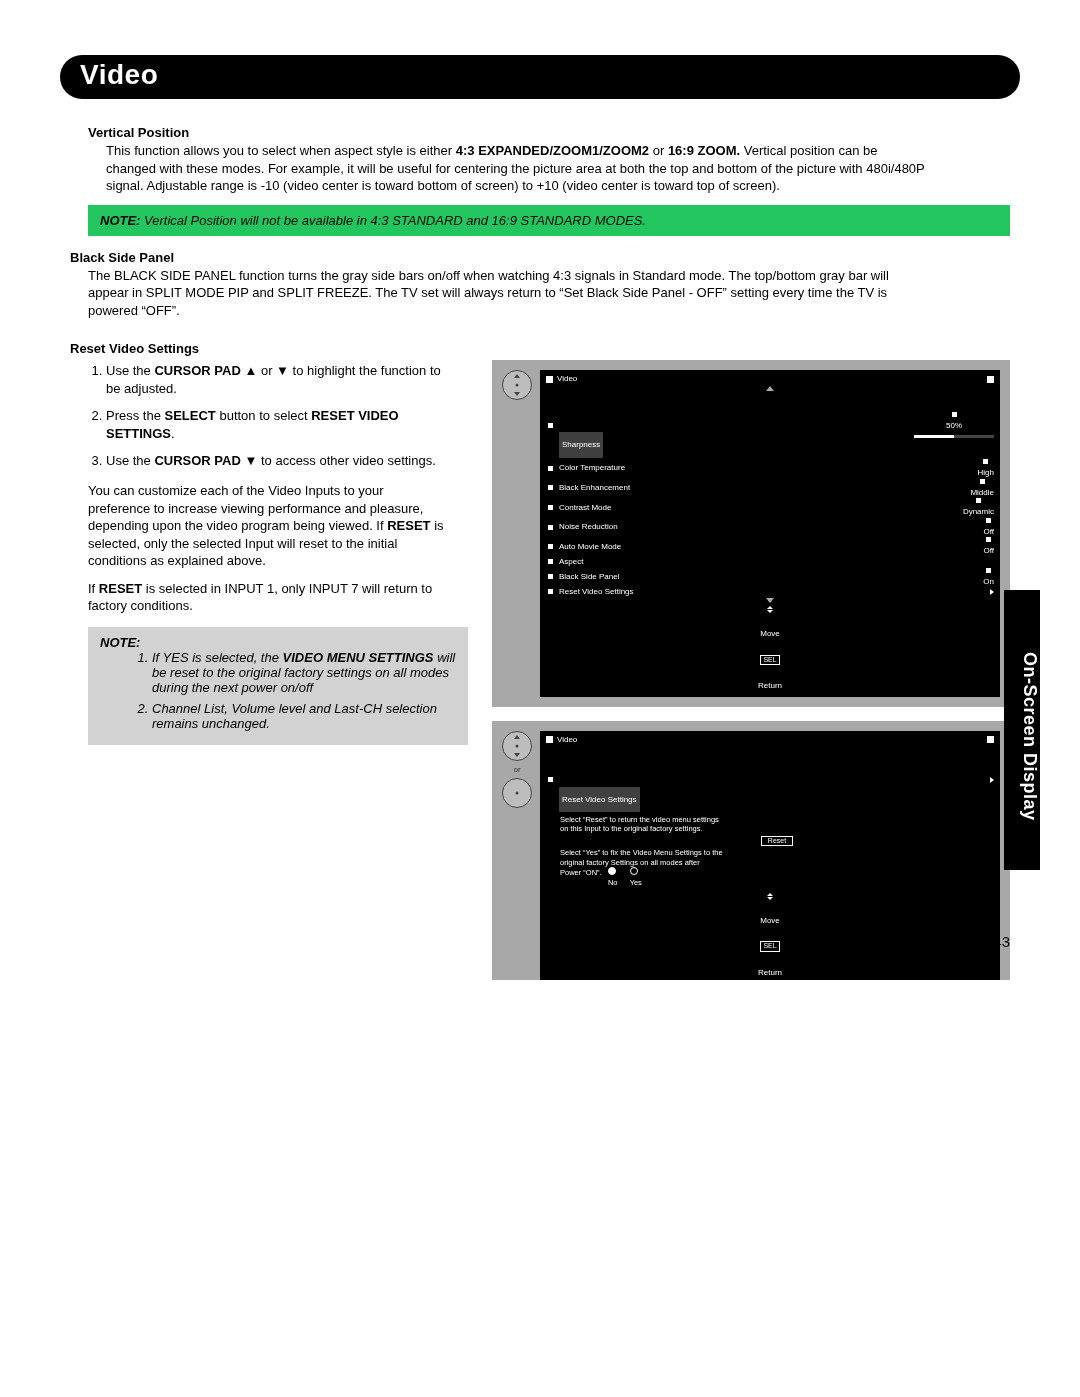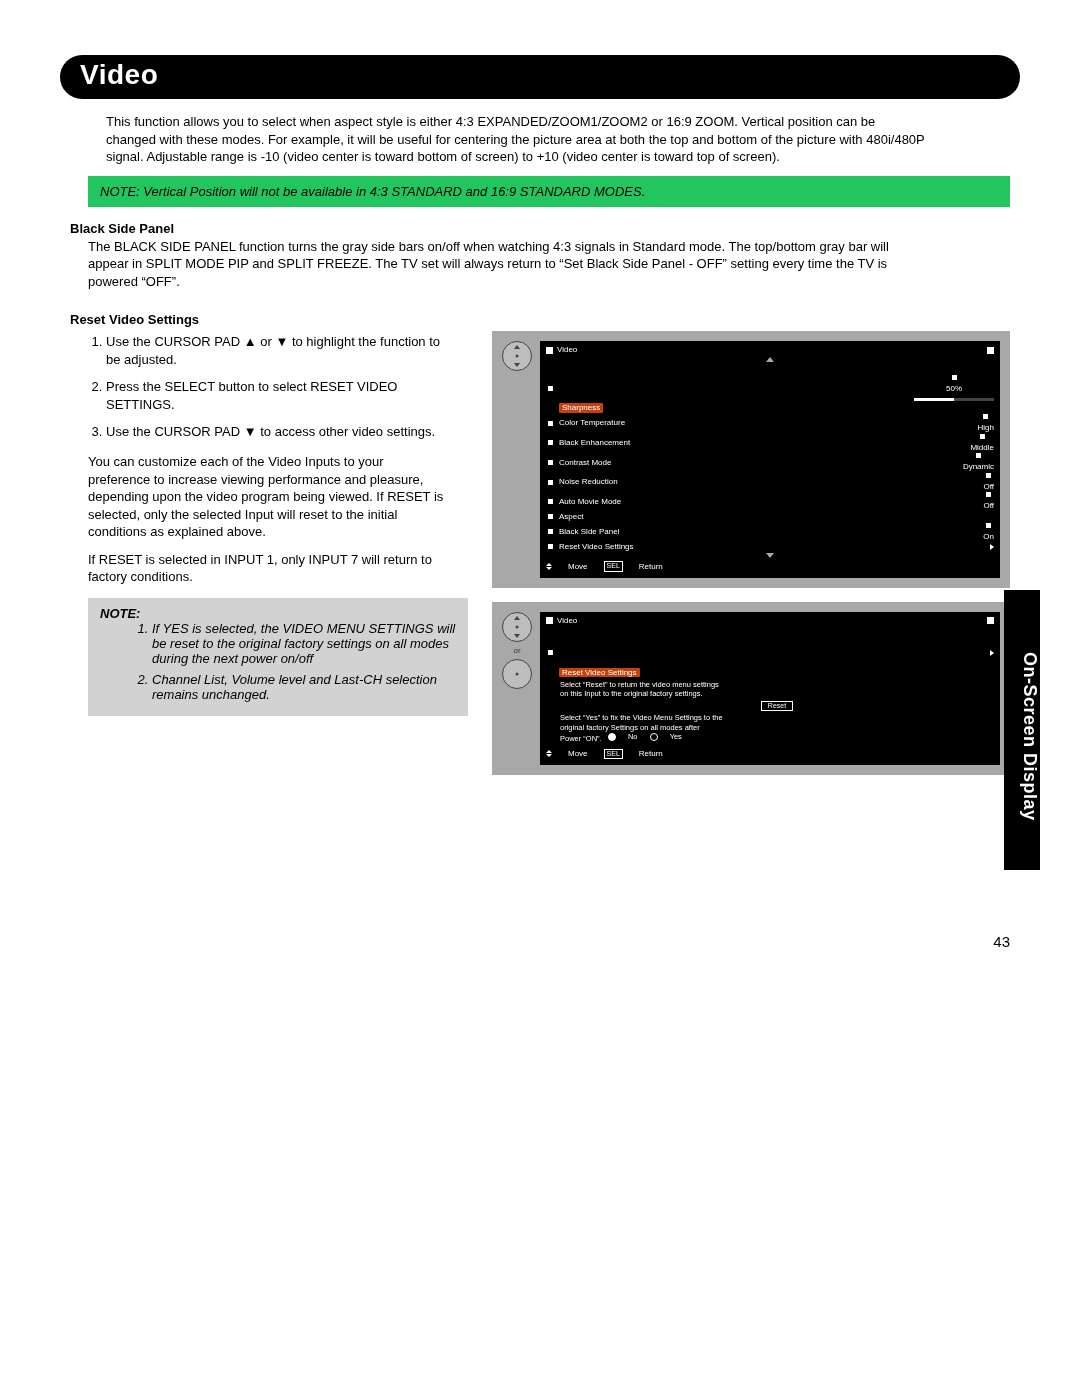--- a/index.html
+++ b/index.html
@@ -100,36 +100,36 @@
   .osd-title { font-size:8px; }
   .osd-arrow-up, .osd-arrow-down {
     width:0;height:0;margin:1px auto;
     border-left:4px solid transparent;border-right:4px solid transparent;
   }
   .osd-arrow-up { border-bottom:5px solid #aaa;}
   .osd-arrow-down{ border-top:5px solid #aaa;}
   .osd-row { display:flex; align-items:center; gap:6px; margin:0 0 0 2px; padding:0.5px 0;}
   .osd-row .bsq { width:5px;height:5px;background:#fff;flex:none;}
   .osd-row .label { flex:0 0 auto; white-space:nowrap;}
-  .osd-row.hl .label-box { background:#c2410c; padding:0 3px; border-radius:1px;margin-top:40px;}
+  .osd-row.hl .label-box { background:#404040; padding:8px 3px; border-radius:1px;margin-top:40px;}
   .osd-row .val-col { margin-left:auto; display:flex; align-items:center; gap:4px;flex-direction:column;}
   .osd-row .vsq { width:5px;height:5px;background:#fff;}
   .osd-row .val { white-space:nowrap;}
   .osd-row .bar { display:inline-block; width:80px; height:3px; background:#444; position:relative; vertical-align:middle;}
   .osd-row .bar .fill{position:absolute;left:0;top:0;bottom:0;width:50%;background:#fff;}
   .osd-row .tri-r { width:0;height:0;border-top:3px solid transparent;border-bottom:3px solid transparent;border-left:4px solid #fff;}
-  .osd-footer { display:flex; gap:16px; margin-top:3px; align-items:center; font-size:8px;}
+  .osd-footer { display:flex; gap:16px; margin-top:3px; align-items:center; font-size:8px;flex-direction:column;}
   .osd-footer .updn { display:inline-flex; flex-direction:column; gap:1px;}
   .osd-footer .updn span{width:0;height:0;border-left:3px solid transparent;border-right:3px solid transparent;}
   .osd-footer .updn .u{border-bottom:3px solid #fff;}
   .osd-footer .updn .d{border-top:3px solid #fff;}
   .osd-footer .sel-box{border:1px solid #fff;padding:0 2px;font-size:7px;}
   .osd-text-block { padding:2px 0 2px 14px; font-size:7.5px; line-height:1.25;}
   .osd-reset-btn { display:inline-block; border:1px solid #fff; padding:0 6px; font-size:7px; margin:2px 0 2px 0;}
-  .osd-radio { display:inline-flex; align-items:flex-end; gap:12px; margin-right:10px; font-size:7.5px;}
+  .osd-radio { display:inline-flex; align-items:flex-start; gap:3px; margin-right:10px; font-size:7.5px;flex-direction:column;}
   .osd-radio .r { width:6px;height:6px;border:1px solid #fff;border-radius:50%;display:inline-block;}
   .osd-radio .r.fill{background:#fff;}
   .note-box2 {
     background:#d2d2d2; padding:8px 12px; margin:12px 0;
     font-style:italic; max-width:380px;
   }
   .note-box2 .lbl { font-weight:bold; font-style:italic; }
   .note-list { margin:0 0 0 52px; padding:0; list-style:decimal; }
   .note-list li { margin-bottom:6px; }
   .side-tab {
@@ -140,33 +140,34 @@
     writing-mode: vertical-rl;
     text-align:center;
     font-size:18px; font-weight:bold;
     padding-top:12px;
     box-sizing:border-box;
     letter-spacing:0.5px;
   }
   .page-num {
     position:absolute; right:70px; bottom:30px; font-size:15px;
   }
-  b { font-weight:normal; }
+  b { font-weight:bold; }
 </style>
 </head>
 <body>
 
 <div class="page">
 
   <div class="header-bar">
     <span>Video</span>
   </div>
 
   <div class="content">
 
+    <div class="subhead">Vertical Position</div>
     <div class="para">
       <span>This function allows you to select when aspect style is either </span><b>4:3 EXPANDED/ZOOM1/ZOOM2</b><span> or </span><b>16:9 ZOOM.</b><span> Vertical position can be changed with these modes. For example, it will be useful for centering the picture area at both the top and bottom of the picture with 480i/480P signal. Adjustable range is -10 (video center is toward bottom of screen) to +10 (video center is toward top of screen).</span>
     </div>
 
     <div class="note-box">
       <b>NOTE:</b><span> Vertical Position will not be available in 4:3 STANDARD and 16:9 STANDARD MODES.</span>
     </div>
 
 
     <div class="subhead" style="margin-left:-18px;">Black Side Panel</div>

